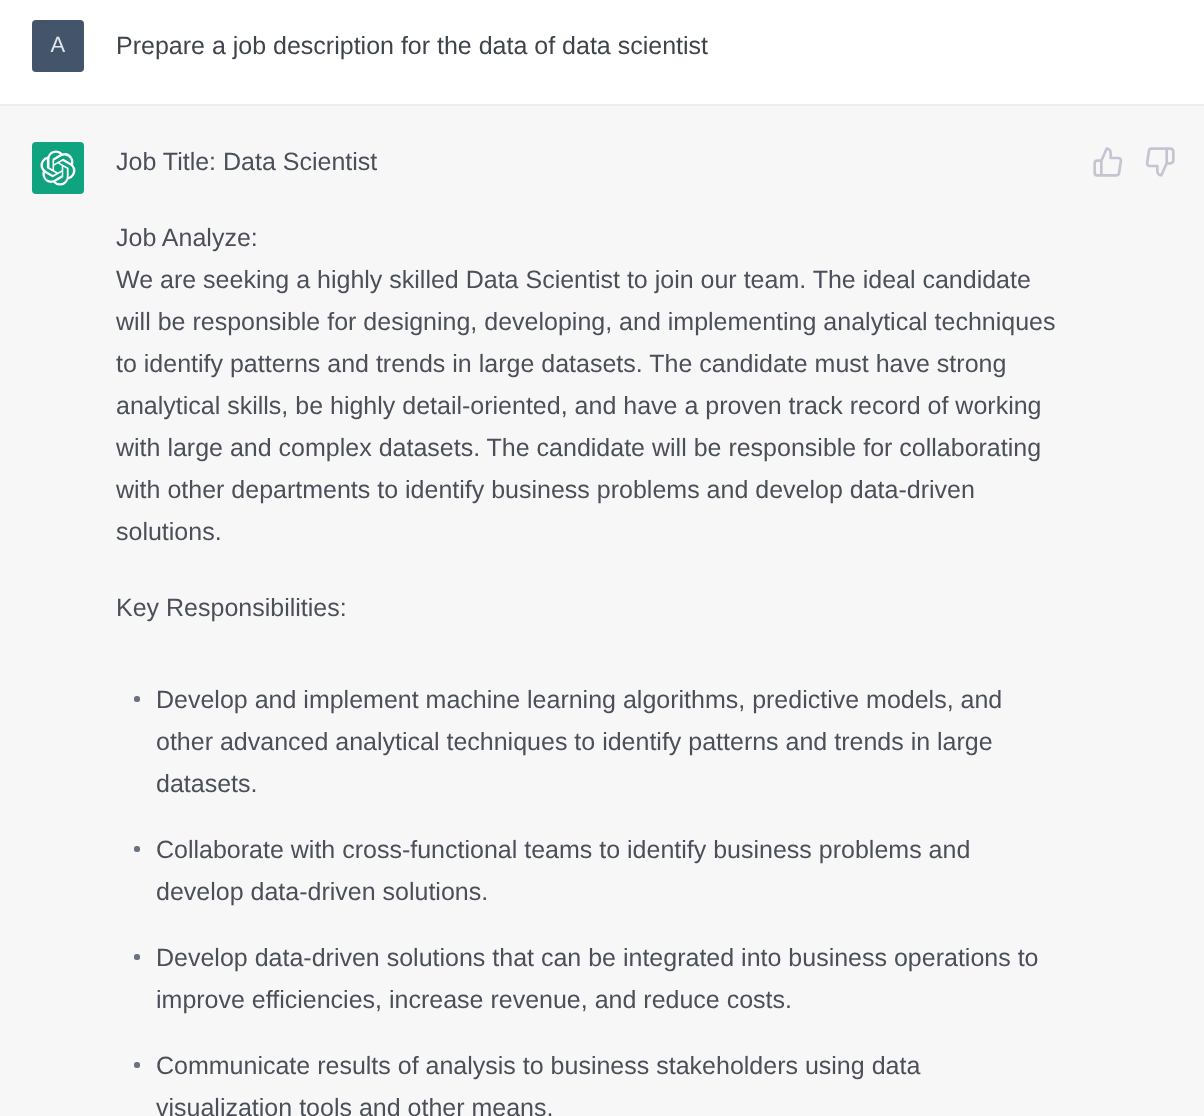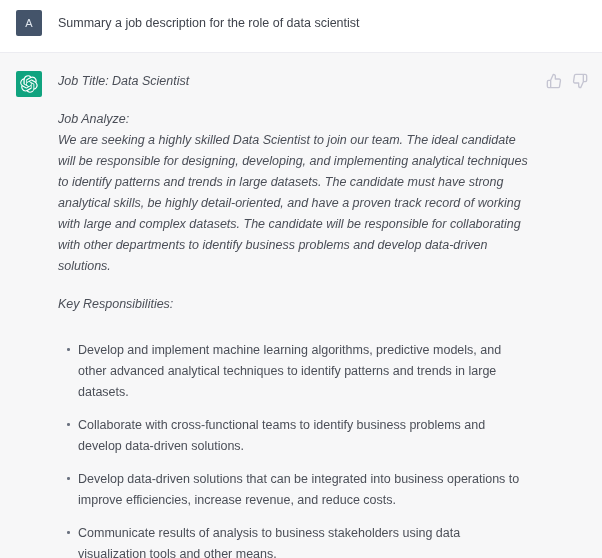--- a/index.html
+++ b/index.html
@@ -94,21 +94,20 @@
   .msg.assistant .body {
     padding-right: 72px;
   }
 
   .line {
     margin: 0;
   }
   .para {
     margin: 0;
     padding: 0;
-    font-style: italic;
   }
   .gap-sm { height: 13px; }
   .gap-md { height: 17px; }
 
   
   ul.bullets {
     list-style: none;
     margin: 0;
     padding: 0;
   }
@@ -149,21 +148,21 @@
 </head>
 <body>
 
 <div class="conversation">
 
   <div class="msg user">
     <div class="avatar-col">
       <div class="avatar user-avatar">A</div>
     </div>
     <div class="body">
-      <div class="line">Summary a job description for the role of data scientist</div>
+      <div class="line">Prepare a job description for the data of data scientist</div>
     </div>
   </div>
 
   <div class="msg assistant">
     <div class="avatar-col">
       <div class="avatar bot-avatar">
         <svg width="18" height="18" viewBox="0 0 41 41" fill="#ffffff" aria-hidden="true">
           <path d="M37.532 16.87a9.963 9.963 0 0 0-.856-8.184 10.078 10.078 0 0 0-10.855-4.835A9.964 9.964 0 0 0 18.306.5a10.079 10.079 0 0 0-9.614 6.977 9.967 9.967 0 0 0-6.664 4.834 10.08 10.08 0 0 0 1.24 11.817 9.965 9.965 0 0 0 .856 8.185 10.079 10.079 0 0 0 10.855 4.835 9.963 9.963 0 0 0 7.516 3.35 10.078 10.078 0 0 0 9.617-6.981 9.967 9.967 0 0 0 6.663-4.834 10.079 10.079 0 0 0-1.243-11.813zM22.498 37.886a7.474 7.474 0 0 1-4.799-1.735c.06-.33.141-.1.202-.134l7.973-4.6a1.294 1.294 0 0 0 .655-1.134V19.054l3.37 1.947a.12.12 0 0 1 .65.092v9.299a7.505 7.505 0 0 1-7.466 7.494zM6.392 31.006a7.471 7.471 0 0 1-.894-5.023c.06.036.162.099.237.141l7.972 4.6a1.297 1.297 0 0 0 1.308 0l9.734-5.62v3.891a.12.12 0 0 1-.48.103l-8.062 4.652a7.504 7.504 0 0 1-10.247-2.744zM4.297 13.62A7.469 7.469 0 0 1 8.2 10.333c0 .068-.4.19-.4.273v9.201a1.294 1.294 0 0 0 .653 1.132l9.733 5.62-3.37 1.947a.121.121 0 0 1-.114.01L7.04 23.856a7.504 7.504 0 0 1-2.743-10.237zm27.658 6.437l-9.734-5.62 3.37-1.946a.12.12 0 0 1 .114-.01l8.06 4.652a7.498 7.498 0 0 1-1.158 13.528v-9.473a1.293 1.293 0 0 0-.652-1.131zm3.355-5.05c-.06-.037-.162-.1-.237-.142l-7.973-4.6a1.298 1.298 0 0 0-1.308 0l-9.733 5.62v-3.891a.12.12 0 0 1 .048-.103l8.06-4.648a7.496 7.496 0 0 1 11.143 7.764zm-21.1 6.929l-3.371-1.947a.12.12 0 0 1-.065-.092v-9.299a7.497 7.497 0 0 1 12.293-5.756 6.94 6.94 0 0 0-.202.114l-7.973 4.6a1.294 1.294 0 0 0-.655 1.133l-.007 11.247zm1.83-3.947l4.337-2.504 4.338 2.5v5.005l-4.338 2.5-4.337-2.5V18.99z"></path>
         </svg>
       </div>

